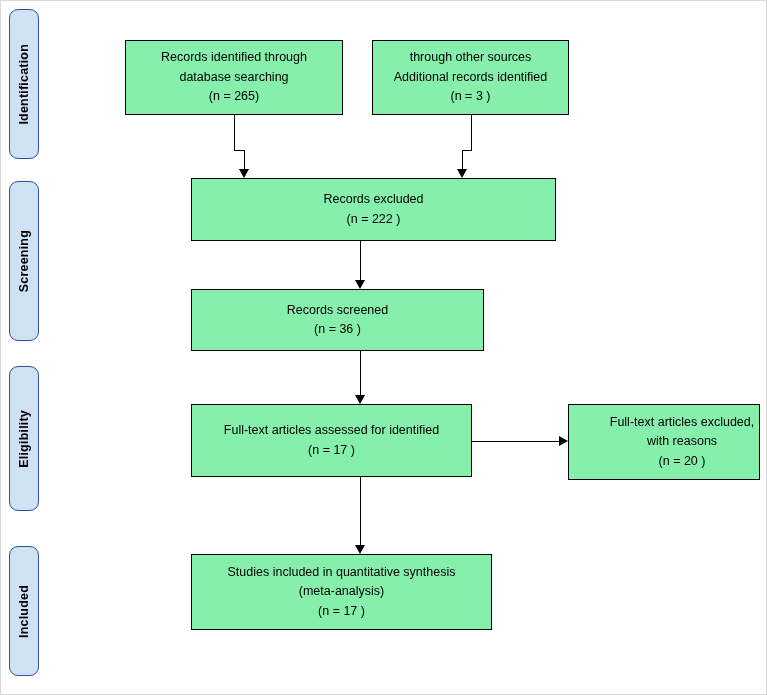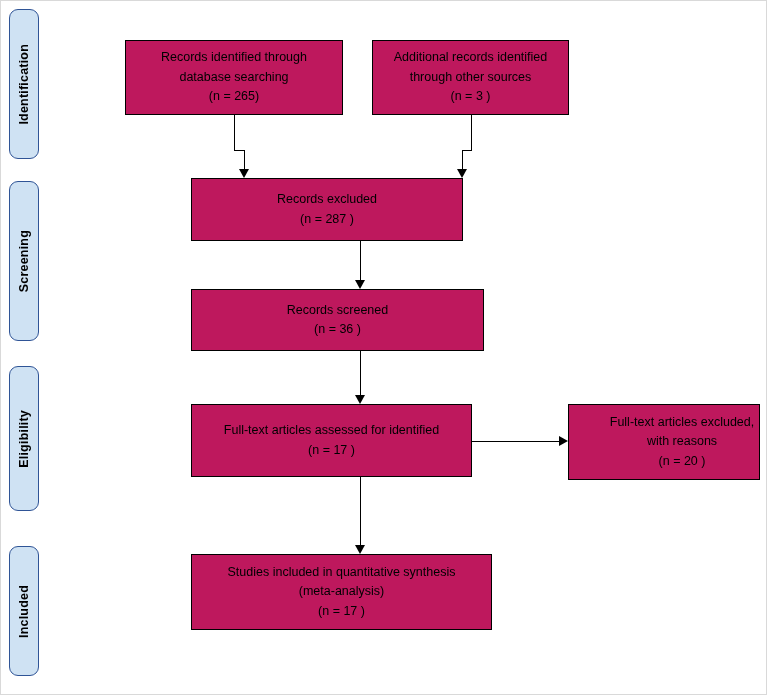--- a/index.html
+++ b/index.html
@@ -38,21 +38,21 @@
     font-size: 12.5px;
     font-weight: bold;
     color: #000000;
     letter-spacing: 0.2px;
     white-space: nowrap;
   }
 
   
   .box {
     position: absolute;
-    background: #be185d;
+    background: #86efac;
     border: 1px solid #000000;
     box-sizing: border-box;
     display: flex;
     flex-direction: column;
     align-items: center;
     justify-content: center;
     text-align: center;
     font-size: 12.5px;
     color: #000000;
     line-height: 1.55;
@@ -112,28 +112,28 @@
     <span>Included</span>
   </div>
 
   <div class="box" style="left:124px; top:39px; width:218px; height:75px;">
     <span class="line">Records identified through</span>
     <span class="line">database searching</span>
     <span class="line">(n = 265)</span>
   </div>
 
   <div class="box" style="left:371px; top:39px; width:197px; height:75px;">
+    <span class="line">through other sources</span>
     <span class="line">Additional records identified</span>
-    <span class="line">through other sources</span>
     <span class="line">(n =  3 )</span>
   </div>
 
-  <div class="box" style="left:190px; top:177px; width:272px; height:63px;">
+  <div class="box" style="left:190px; top:177px; width:365px; height:63px;">
     <span class="line">Records excluded</span>
-    <span class="line">(n = 287 )</span>
+    <span class="line">(n = 222 )</span>
   </div>
 
   <div class="box" style="left:190px; top:288px; width:293px; height:62px;">
     <span class="line">Records screened</span>
     <span class="line">(n = 36 )</span>
   </div>
 
   <div class="box" style="left:190px; top:403px; width:281px; height:73px;">
     <span class="line">Full-text articles assessed for identified</span>
     <span class="line">(n =  17 )</span>

